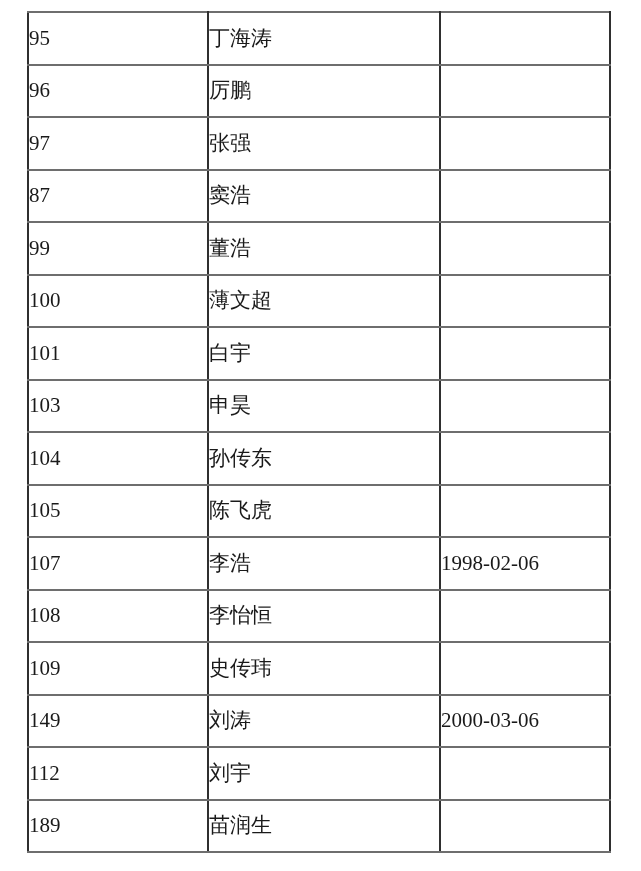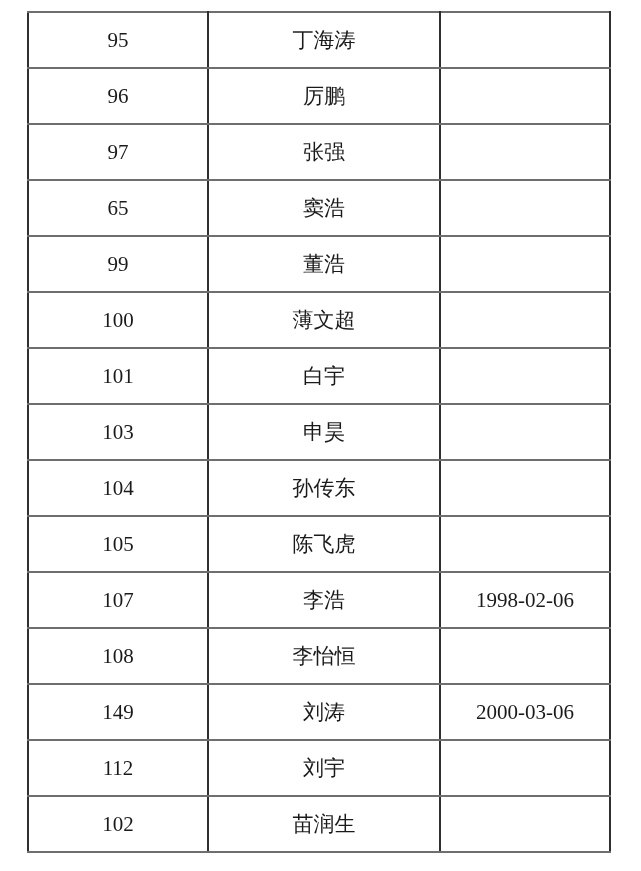--- a/index.html
+++ b/index.html
@@ -22,21 +22,20 @@
     width: 582px;
     height: 842px;
     border-collapse: collapse;
     table-layout: fixed;
   }
   .roster-table td {
     border-top: 2px solid #6e6e6e;
     border-bottom: 2px solid #6e6e6e;
     border-left: 2px solid #2f2f2f;
     border-right: 2px solid #2f2f2f;
-    text-align: center;
     vertical-align: middle;
     font-size: 21px;
     line-height: 1;
     padding: 0;
     white-space: nowrap;
     overflow: hidden;
   }
   .roster-table tr {
     height: 42px;
   }
@@ -63,21 +62,21 @@
         <td>96</td>
         <td>厉鹏</td>
         <td></td>
       </tr>
       <tr>
         <td>97</td>
         <td>张强</td>
         <td></td>
       </tr>
       <tr>
-        <td>65</td>
+        <td>87</td>
         <td>窦浩</td>
         <td></td>
       </tr>
       <tr>
         <td>99</td>
         <td>董浩</td>
         <td></td>
       </tr>
       <tr>
         <td>100</td>
@@ -108,28 +107,33 @@
         <td>107</td>
         <td>李浩</td>
         <td>1998-02-06</td>
       </tr>
       <tr>
         <td>108</td>
         <td>李怡恒</td>
         <td></td>
       </tr>
       <tr>
+        <td>109</td>
+        <td>史传玮</td>
+        <td></td>
+      </tr>
+      <tr>
         <td>149</td>
         <td>刘涛</td>
         <td>2000-03-06</td>
       </tr>
       <tr>
         <td>112</td>
         <td>刘宇</td>
         <td></td>
       </tr>
       <tr>
-        <td>102</td>
+        <td>189</td>
         <td>苗润生</td>
         <td></td>
       </tr>
     </tbody>
 </table>
 
 </body></html>

